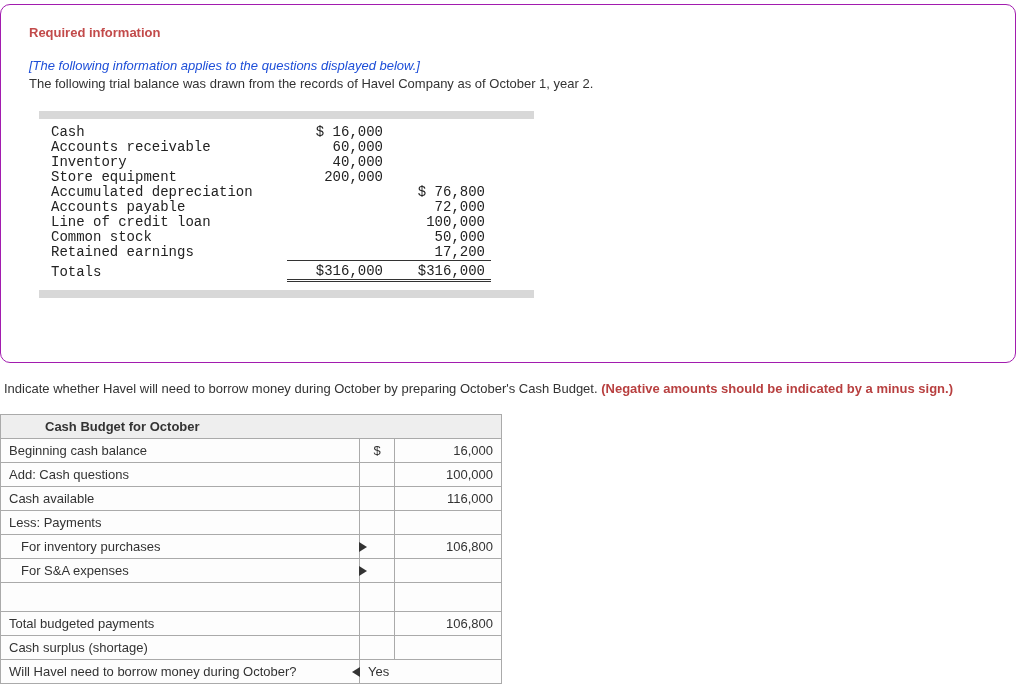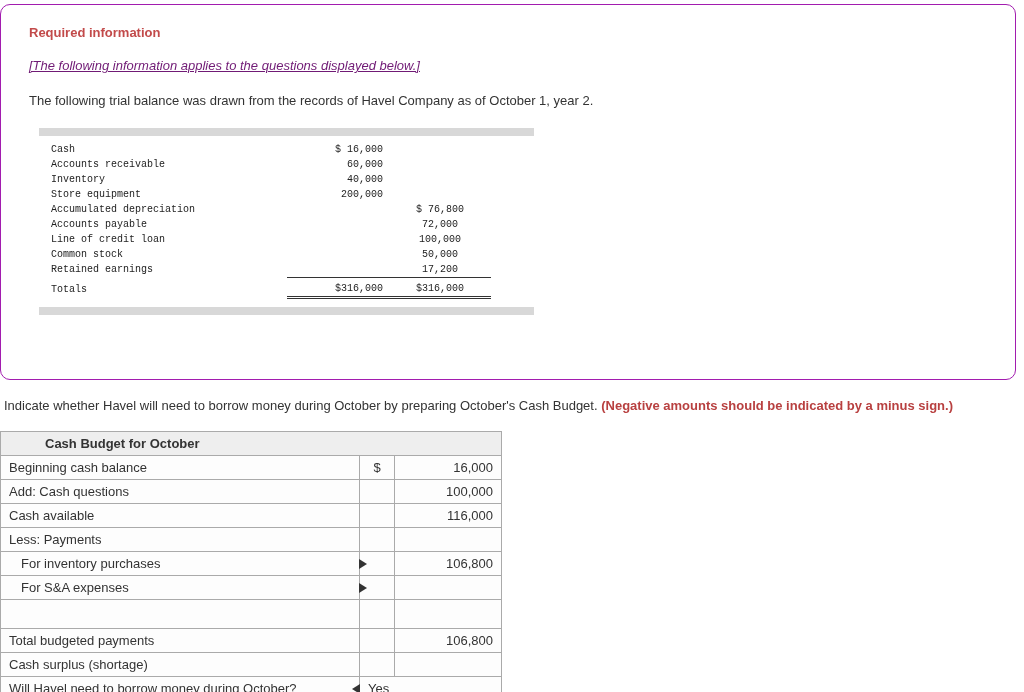--- a/index.html
+++ b/index.html
@@ -21,53 +21,52 @@
   .content {
     padding: 20px 28px 0 28px;
   }
   .required-info {
     color: #c24a4a;
     font-weight: bold;
     margin-bottom: 18px;
   }
   .italic-line {
     font-style: italic;
-    margin-bottom: 20px;
-    color: #701a75;
-    text-decoration: underline;
+    margin-bottom: 3px;
+    color: #1d4ed8;
   }
   .intro-line {
     margin-bottom: 16px;
     color: #333;
   }
   .trial-balance-outer {
     margin: 0 0 30px 0;
     padding: 4px 0;
   }
   .tb-bar {
     background: #d8d8d8;
     height: 8px;
     margin: 0 0 6px 0;
     width: 495px;
     margin-left: 10px;
   }
   .tb-table {
     margin-left: 16px;
     font-family: 'Courier New', Courier, monospace;
     border-collapse: collapse;
-    font-size: 10px;
+    font-size: 14px;
   }
   .tb-table td {
     padding: 0 6px;
     line-height: 15px;
     color: #222;
   }
   .tb-label { width: 230px; }
   .tb-debit { width: 90px; text-align: right; }
-  .tb-credit { width: 90px; text-align: center; }
+  .tb-credit { width: 90px; text-align: right; }
   .tb-total-line td {
     padding-top: 3px;
   }
   .tb-debit-total, .tb-credit-total {
     border-top: 1px solid #333;
     border-bottom: 3px double #333;
   }
   .instruction-line {
     margin: 0 0 18px 0;
     padding: 0 0 0 4px;

